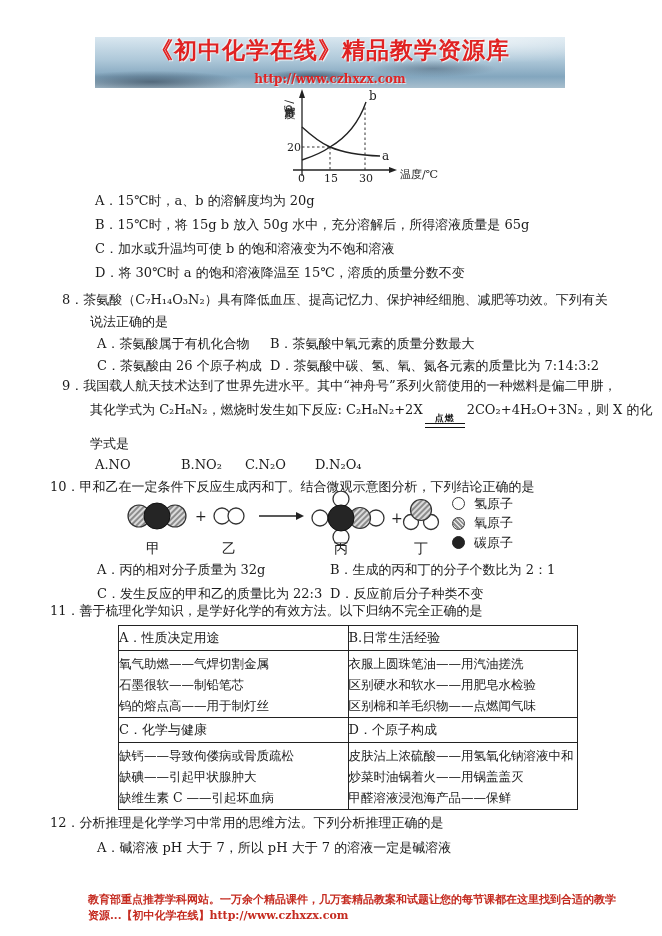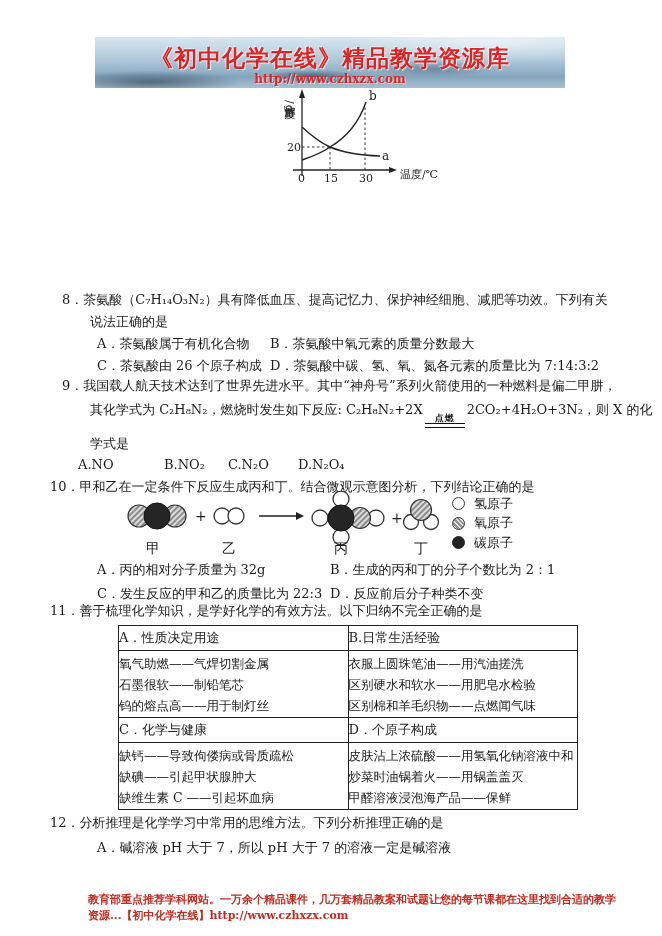--- a/index.html
+++ b/index.html
@@ -12,21 +12,21 @@
 
   
   .banner {
     position:absolute; left:95px; top:37px; width:470px; height:51px;
     background:
       radial-gradient(ellipse 70px 10px at 46% 78%, rgba(25,40,58,.55), transparent 70%),
       radial-gradient(ellipse 90px 12px at 72% 62%, rgba(35,55,75,.35), transparent 70%),
       radial-gradient(ellipse 130px 16px at 12% 88%, rgba(20,35,52,.5), transparent 70%),
       radial-gradient(ellipse 200px 30px at 85% 10%, rgba(255,255,255,.5), transparent 70%),
       linear-gradient(180deg,#d9e7f0 0%,#aec8d9 45%,#83a6be 78%,#a8bfce 100%);
-    display:flex; flex-direction:column; align-items:center; justify-content:flex-end;
+    display:flex; flex-direction:column; align-items:center; justify-content:space-between;
   }
   .banner-title {
     color:#e02222; font-weight:bold; font-size:23px; letter-spacing:1px; line-height:25px;
     text-shadow:1px 1px 1px rgba(255,255,255,.85), -1px -1px 1px rgba(255,255,255,.6);
   }
   .banner-url {
     color:#e02222; font-weight:bold; font-size:12px; line-height:17px; margin-top:1px;
     text-shadow:1px 1px 1px rgba(255,255,255,.7);
   }
 
@@ -49,21 +49,21 @@
 
   .q8 { left:62px; top:289px; width:580px; line-height:22px; }
   .q8 .indent { margin-left:28px; }
   .q8 .opts { margin-left:35px; }
   .q8 .pair { height:22px; }
   .q8 .o2 { left:173px; }
 
   .q9 { left:62px; top:377px; width:580px; }
   .q9 .l2 { position:absolute; left:28px; top:24px; }
   .q9 .l3 { position:absolute; left:28px; top:58px; }
-  .q9 .opts { position:absolute; left:16px; top:80px; height:18px; width:420px; }
+  .q9 .opts { position:absolute; left:33px; top:80px; height:18px; width:420px; }
   .q9 .opts span { position:absolute; top:0; }
 
   .rxn { display:inline-block; vertical-align:-7px; text-align:center; margin:0 2px; }
   .rxn-cond { display:block; font-size:9px; font-weight:bold; line-height:10px; letter-spacing:1px; }
   .rxn-line { display:block; width:40px; height:5px; box-sizing:border-box;
               border-top:1.5px solid #111; border-bottom:1.5px solid #111; }
 
   .q10stem { left:50px; top:478px; }
   .moldia { position:absolute; left:113px; top:491px; }
   .moldia text { font-family:"DejaVu Serif",serif; fill:#222; font-size:14px; }
@@ -123,20 +123,26 @@
       <text x="107" y="14" font-size="12">b</text>
       <text x="25" y="65" font-size="11">20</text>
       <text x="36" y="96" font-size="11">0</text>
       <text x="62" y="96" font-size="11">15</text>
       <text x="97" y="96" font-size="11">30</text>
       <text x="138" y="92" font-size="11">温度/℃</text>
     </svg>
     <div class="chart-ylabel">溶解度/g</div>
   </div>
 
+  <div class="abs q7opts">
+    <div class="optline">A．15℃时，a、b 的溶解度均为 20g</div>
+    <div class="optline">B．15℃时，将 15g b 放入 50g 水中，充分溶解后，所得溶液质量是 65g</div>
+    <div class="optline">C．加水或升温均可使 b 的饱和溶液变为不饱和溶液</div>
+    <div class="optline">D．将 30℃时 a 的饱和溶液降温至 15℃，溶质的质量分数不变</div>
+  </div>
 
   <div class="abs q8">
     <div class="stem"><span>8．</span><span>茶氨酸（C₇H₁₄O₃N₂）具有降低血压、提高记忆力、保护神经细胞、减肥等功效。下列有关</span></div>
     <div class="stem indent">说法正确的是</div>
     <div class="opts">
       <div class="pair">
         <span class="o1">A．茶氨酸属于有机化合物</span>
         <span class="o2">B．茶氨酸中氧元素的质量分数最大</span>
       </div>
       <div class="pair">

